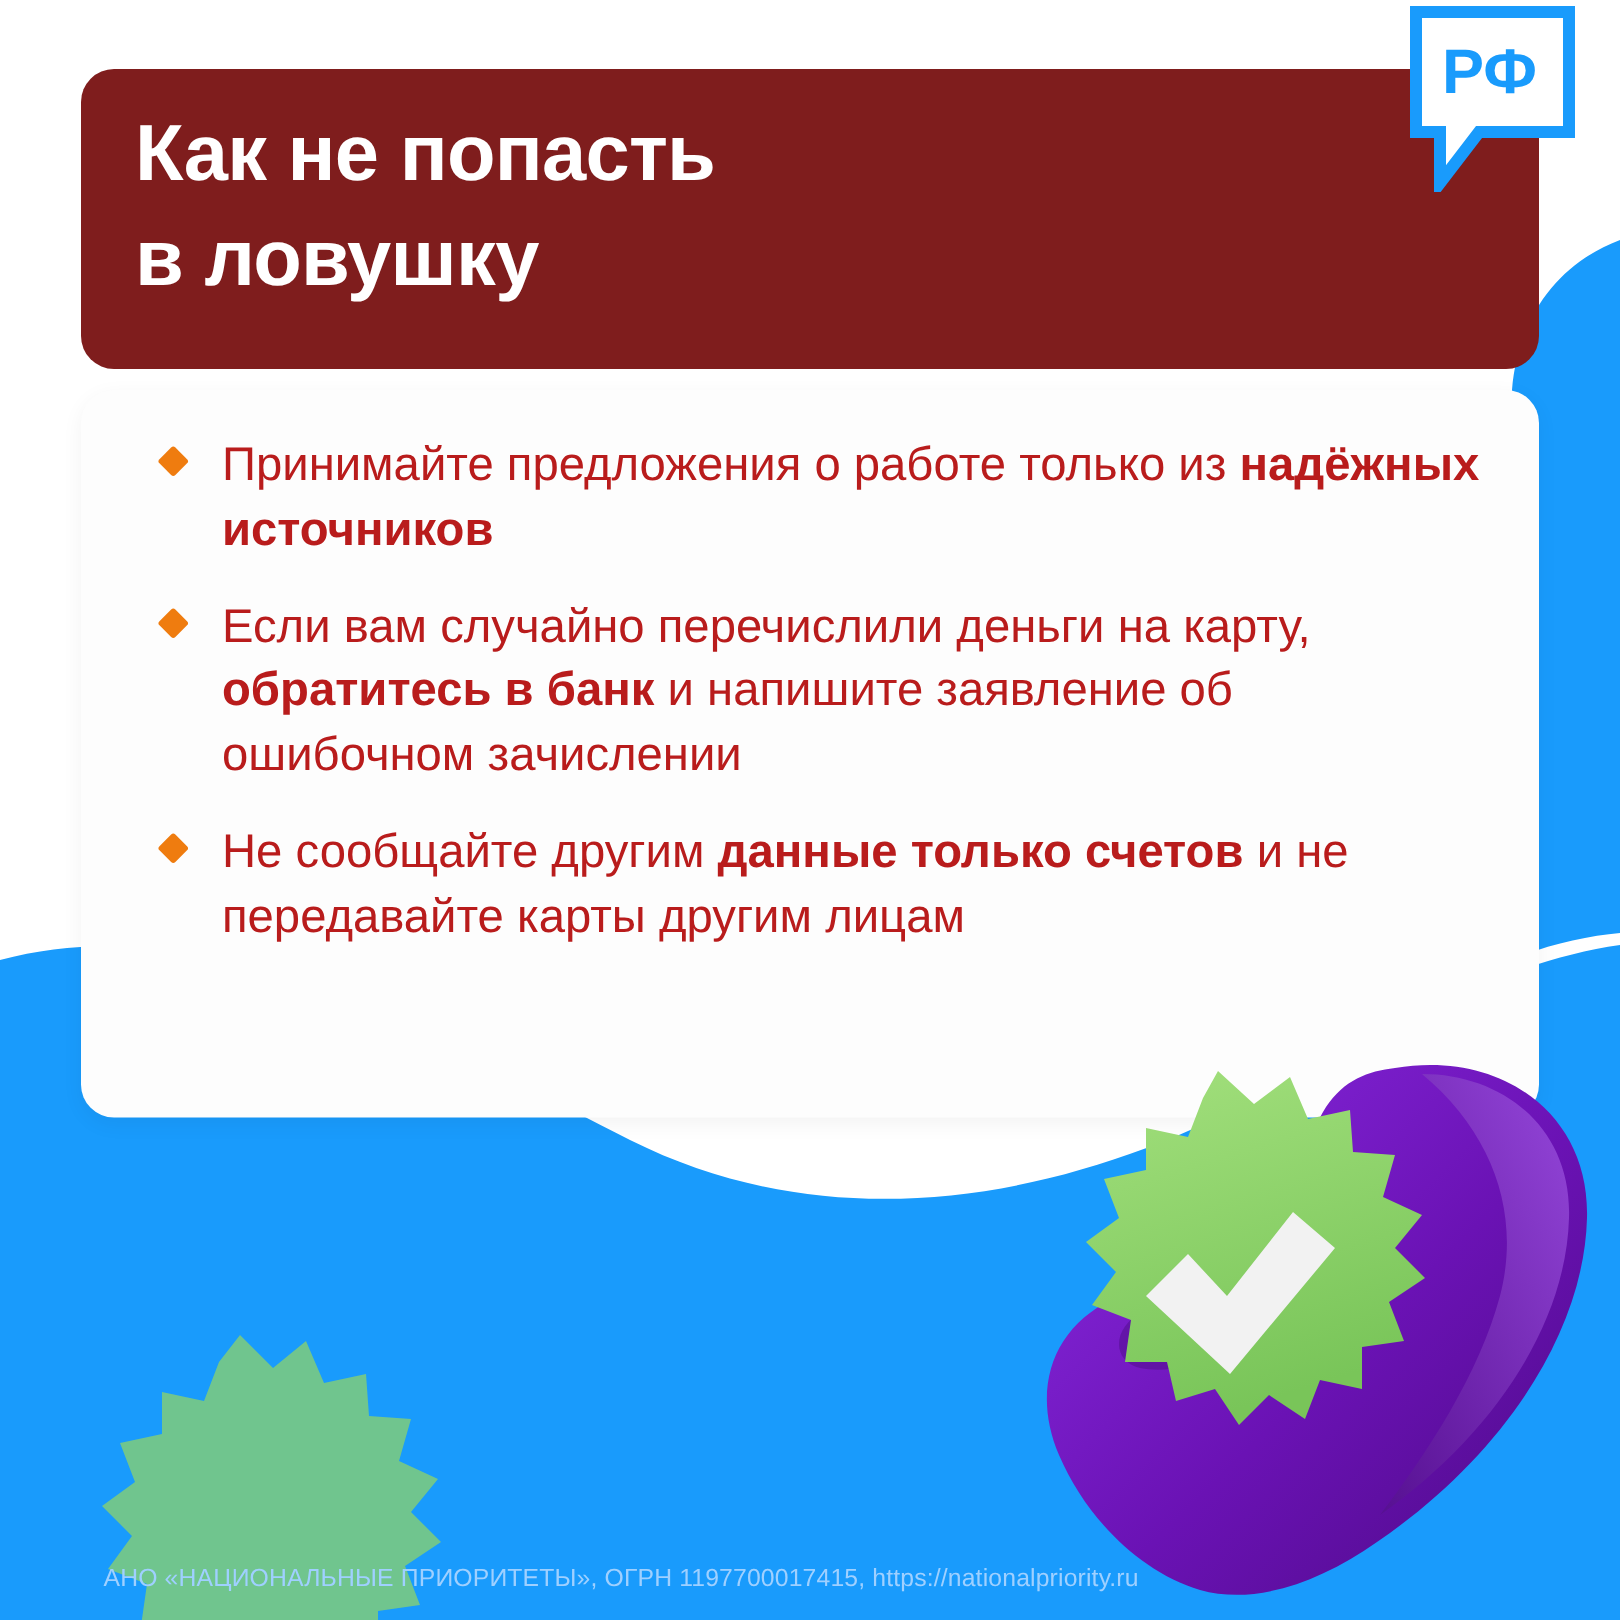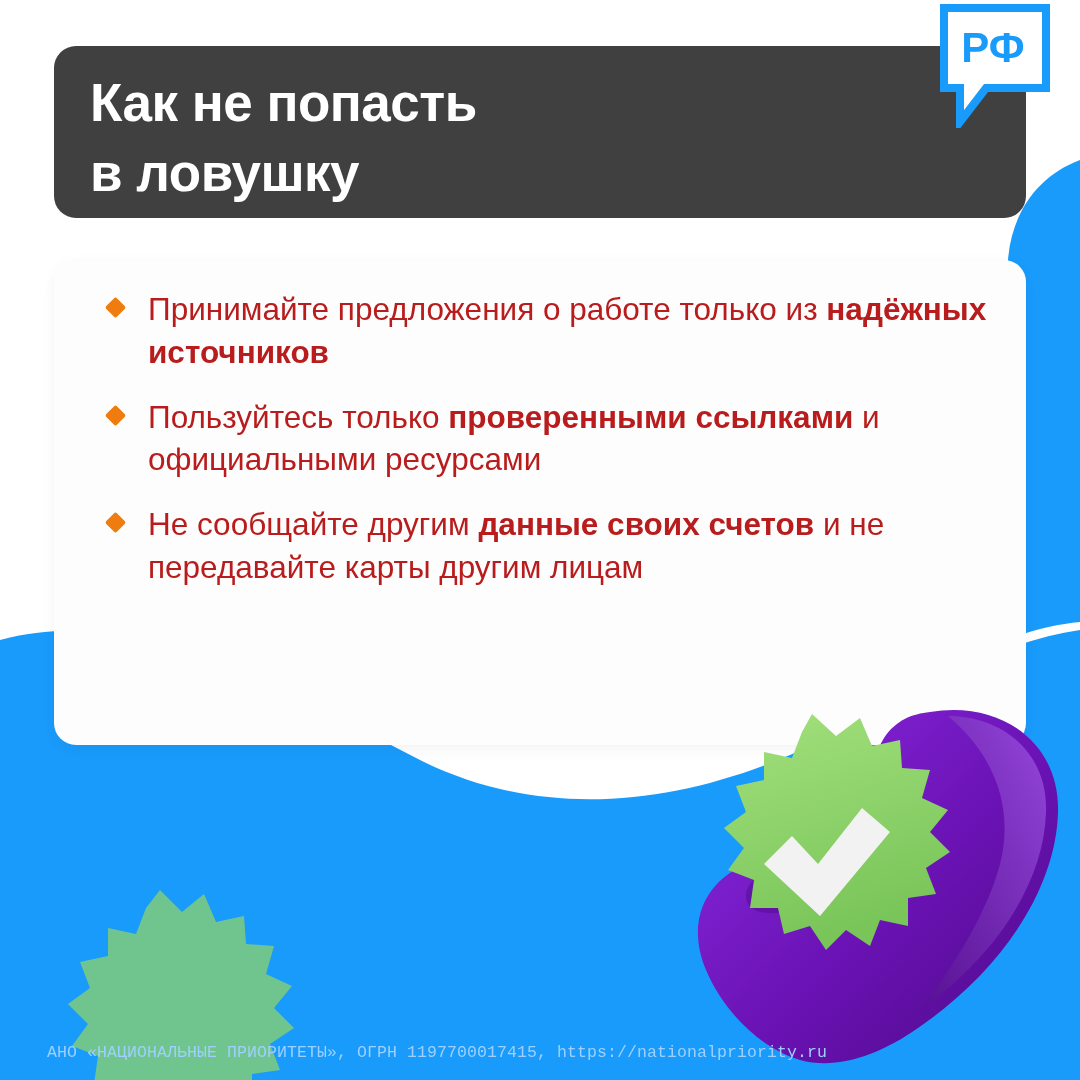--- a/index.html
+++ b/index.html
@@ -26,22 +26,22 @@
     overflow: hidden;
     z-index: 0;
   }
 
   
   .header {
     position: absolute;
     left: 54px;
     top: 46px;
     width: 972px;
-    height: 172px;
-    background: #404040;
+    height: 200px;
+    background: #7f1d1d;
     border-radius: 22px;
     z-index: 4;
   }
   .header-title {
     position: absolute;
     left: 36px;
     top: 22px;
     width: 700px;
     color: #ffffff;
     font-size: 53px;
@@ -97,28 +97,27 @@
     height: 15px;
     background: #ef7c0f;
     transform: rotate(45deg);
     border-radius: 2px;
   }
   .bullet b { font-weight: bold; }
 
   
   .footer {
     position: absolute;
-    left: 47px;
+    left: 69px;
     bottom: 18px;
     color: #9fd0ff;
     font-size: 16.5px;
     letter-spacing: 0.1px;
     z-index: 7;
     white-space: nowrap;
-    font-family: Liberation Mono, monospace;
   }
 
   
   .illus {
     position: absolute;
     left: 0;
     top: 0;
     width: 1080px;
     height: 1080px;
     z-index: 2;
@@ -161,29 +160,29 @@
   </div>
 
   <div class="content-card">
     <div class="bullets">
 
       <div class="bullet">
         <span class="diamond"></span>
         <span><span>Принимайте предложения о работе только из </span><b>надёжных источников</b></span>
       </div>
 
-
       <div class="bullet">
         <span class="diamond"></span>
-        <span><span>Пользуйтесь только </span><b>проверенными ссылками</b><span> и официальными ресурсами</span></span>
+        <span><span>Если вам случайно перечислили деньги на карту, </span><b>обратитесь в банк</b><span> и напишите заявление об ошибочном зачислении</span></span>
       </div>
+
 
       <div class="bullet">
         <span class="diamond"></span>
-        <span><span>Не сообщайте другим </span><b>данные своих счетов</b><span> и не передавайте карты другим лицам</span></span>
+        <span><span>Не сообщайте другим </span><b>данные только счетов</b><span> и не передавайте карты другим лицам</span></span>
       </div>
 
     </div>
   </div>
 
   <div class="illus illus-front">
     <svg width="1080" height="1080" viewBox="0 0 1080 1080">
       <defs>
         <linearGradient id="purpleGrad" x1="0" y1="0" x2="1" y2="1">
           <stop offset="0%" stop-color="#8a2be2"></stop>

